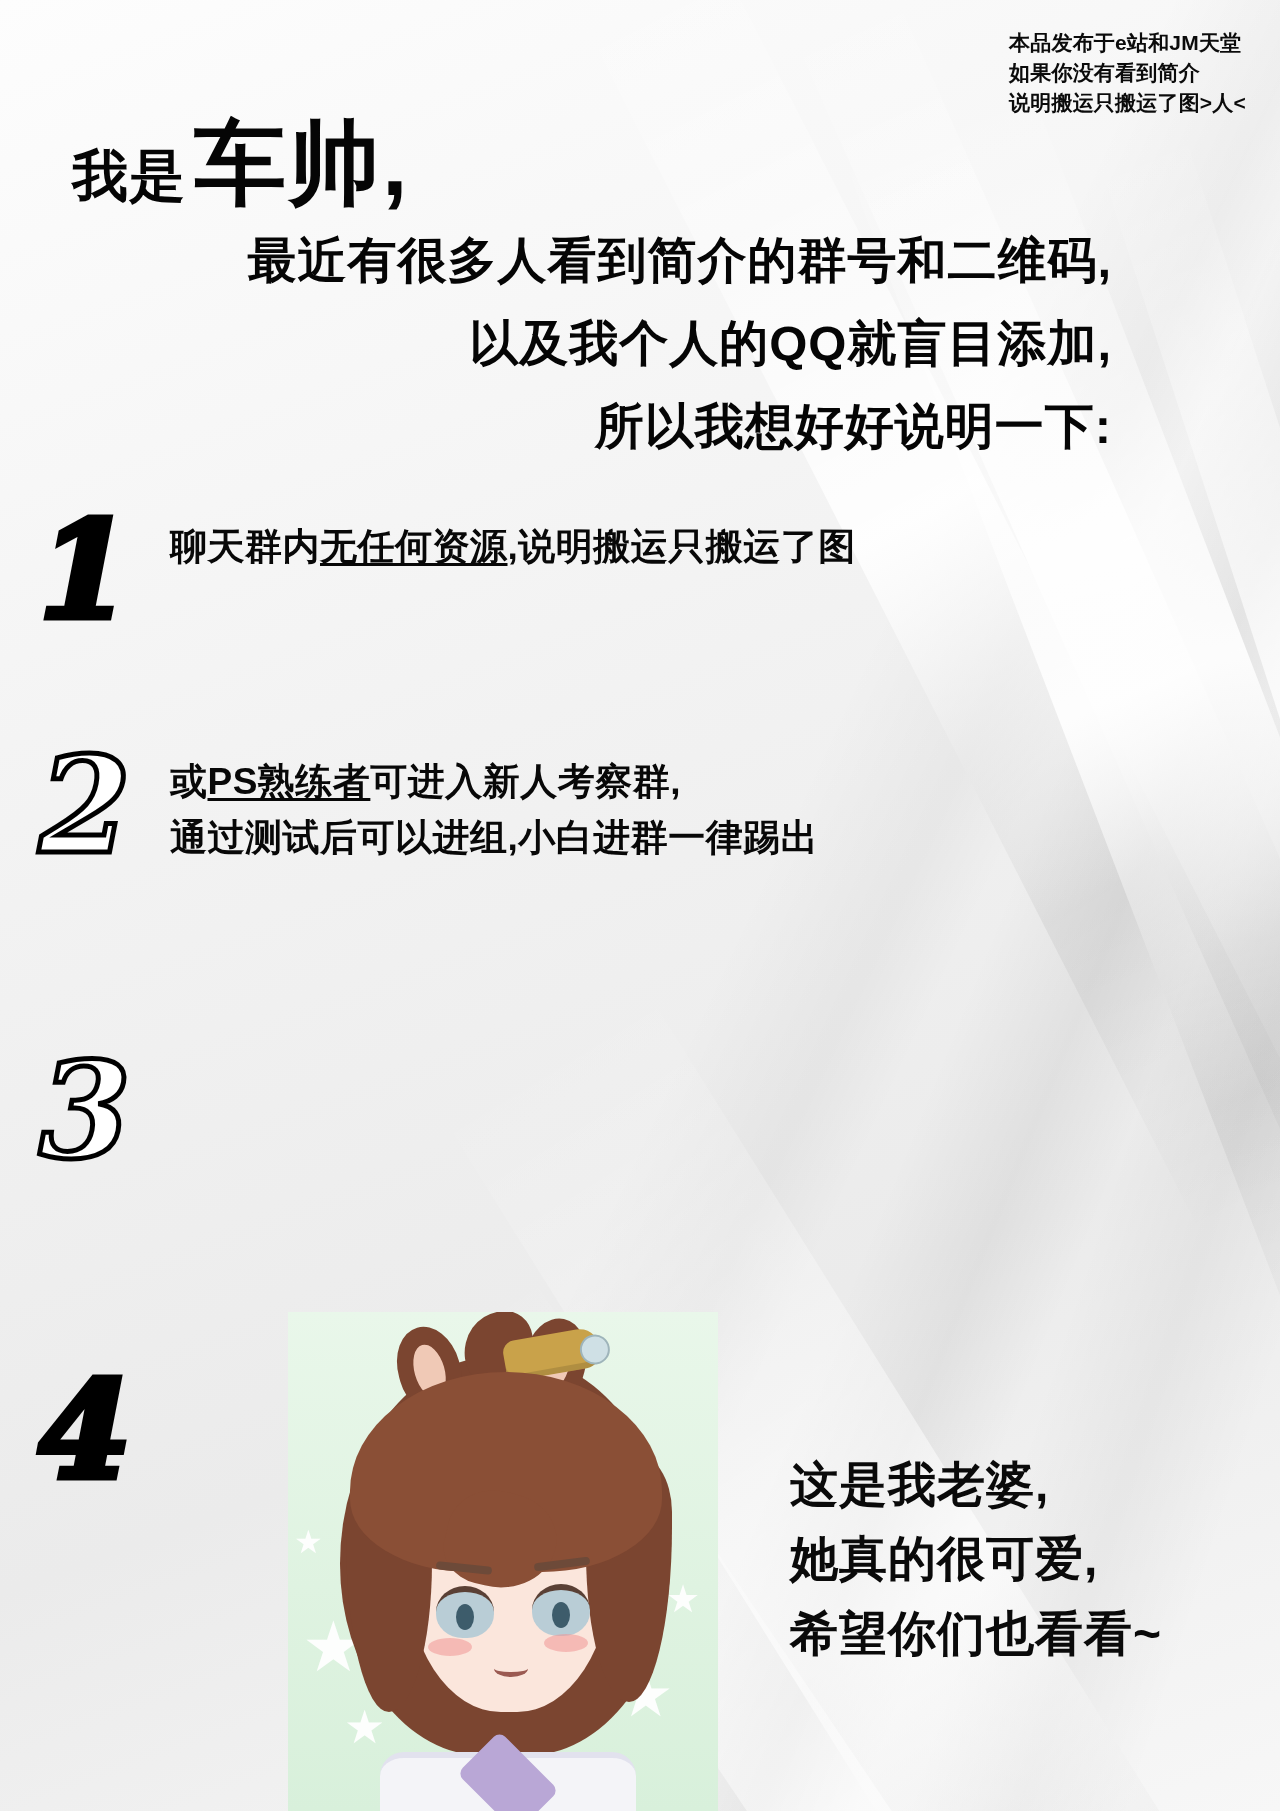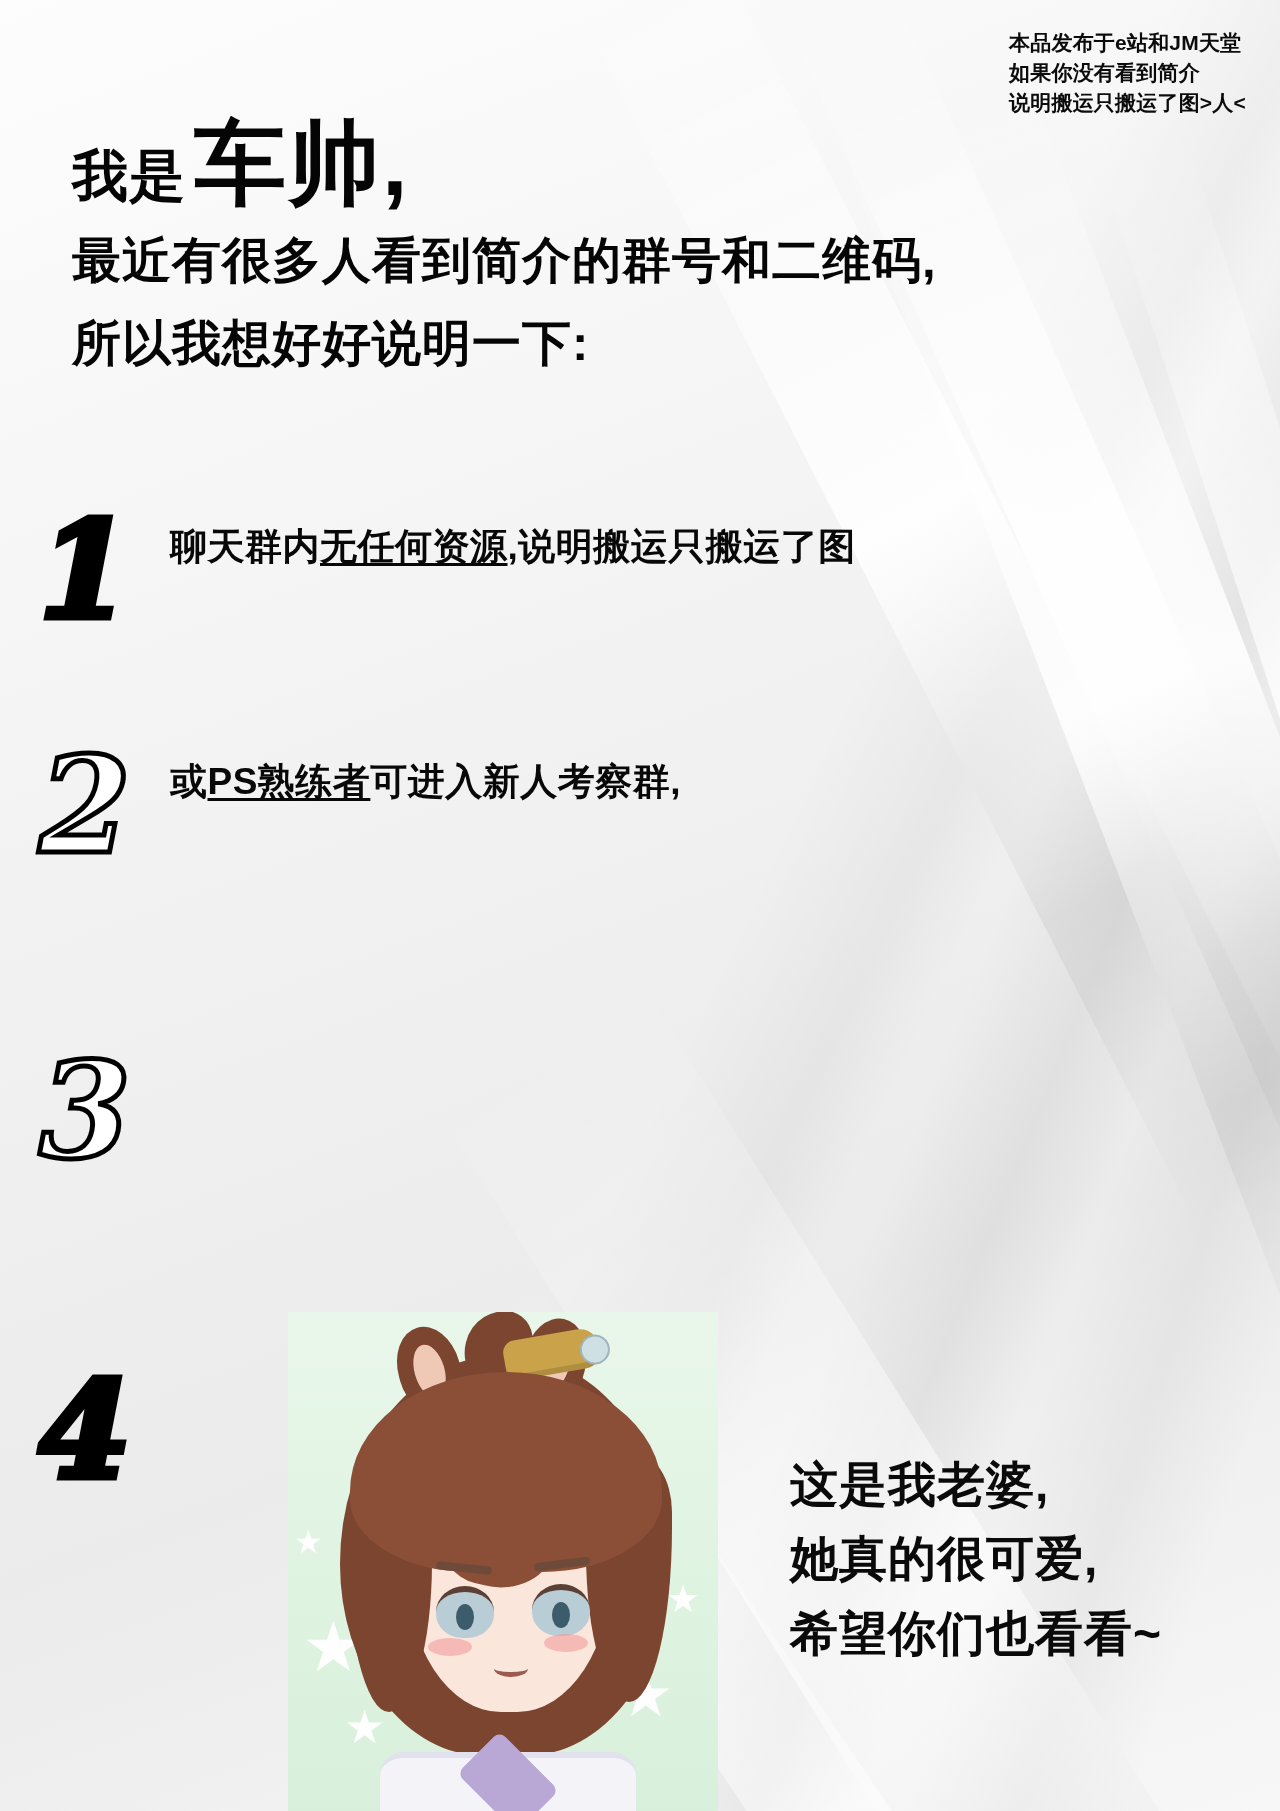--- a/index.html
+++ b/index.html
@@ -56,20 +56,21 @@
     position: absolute;
     left: 72px;
     top: 120px;
     width: 1040px;
     color: #050505;
   }
   .headline .line {
     font-weight: bold;
     letter-spacing: 1px;
     white-space: nowrap;
+    text-align: right;
   }
   .headline .l1 {
     font-size: 56px;
     line-height: 1.18;
     display: flex;
     align-items: baseline;
   }
   .headline .l1 .small {
     font-size: 56px;
   }
@@ -326,20 +327,21 @@
     <div>如果你没有看到简介</div>
     <div>说明搬运只搬运了图&gt;人&lt;</div>
   </div>
 
   <div class="headline">
     <div class="line l1">
       <span class="small">我是</span>
       <span class="big">车帅,</span>
     </div>
     <div class="line l2">最近有很多人看到简介的群号和二维码,</div>
+    <div class="line l3">以及我个人的QQ就盲目添加,</div>
     <div class="line l4">所以我想好好说明一下:</div>
   </div>
 
   <div class="items">
 
     <div class="item item1">
       <div class="num solid">
         <span class="glyph">1</span>
       </div>
       <div class="body-text">
@@ -349,20 +351,23 @@
       </div>
     </div>
 
     <div class="item item2">
       <div class="num outline">
         <span class="glyph">2</span>
       </div>
       <div class="body-text">
         <div>
           <span>或</span><span class="u">PS熟练者</span><span>可进入新人考察群,</span>
+        </div>
+        <div>
+          <span>通过测试后可以进组,小白进群一律踢出</span>
         </div>
       </div>
     </div>
 
     <div class="item item3">
       <div class="num outline">
         <span class="glyph">3</span>
       </div>
     </div>
 

